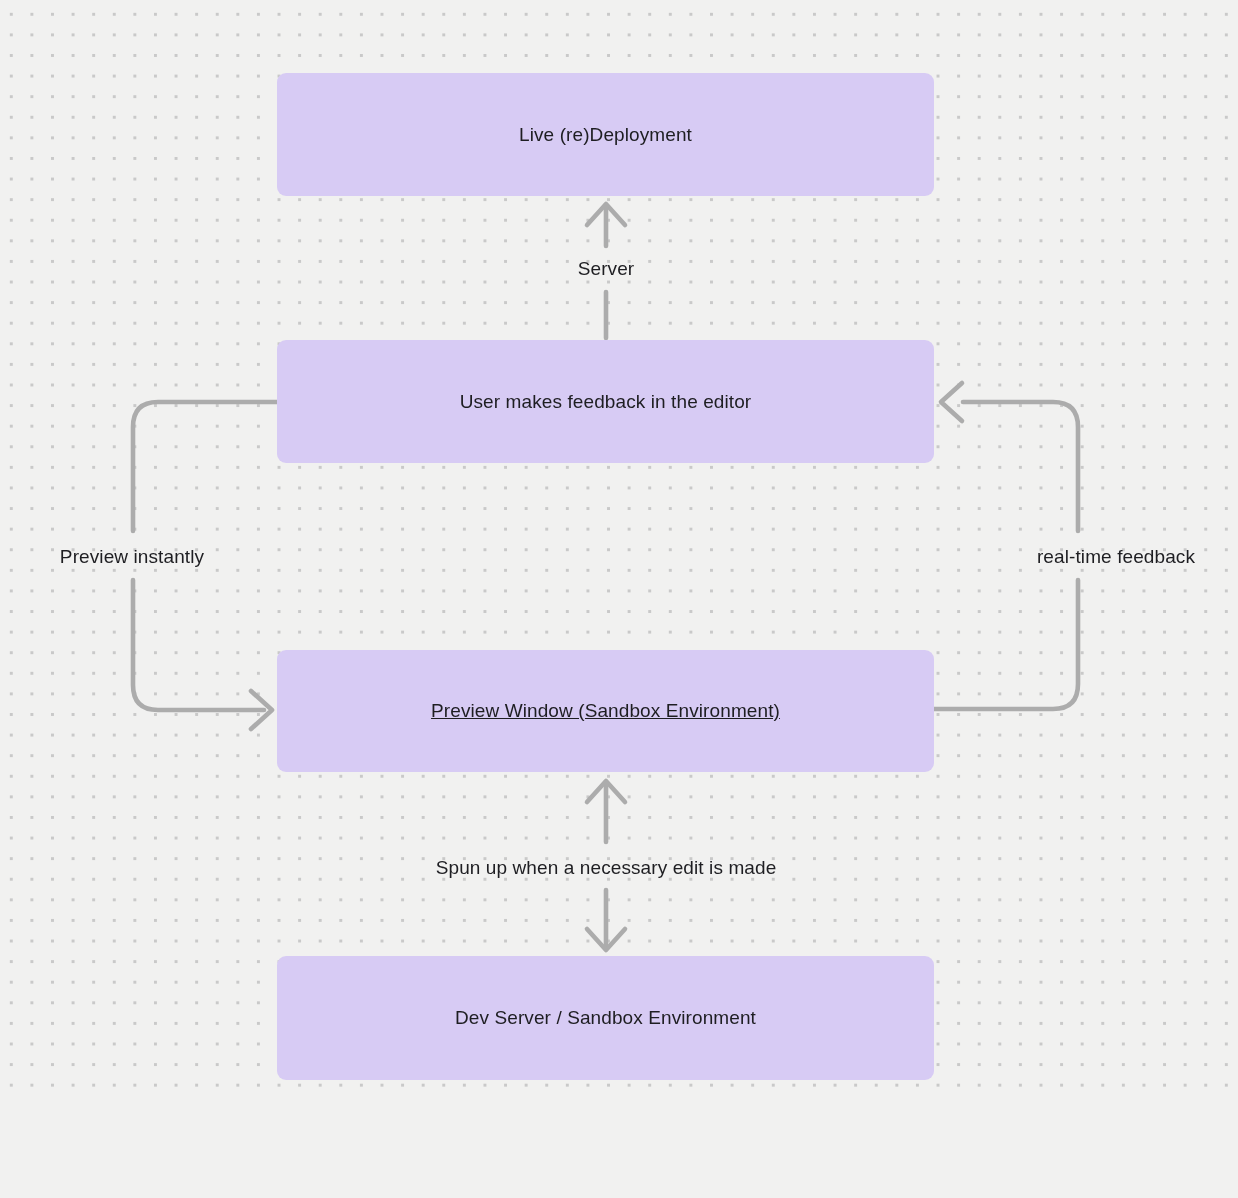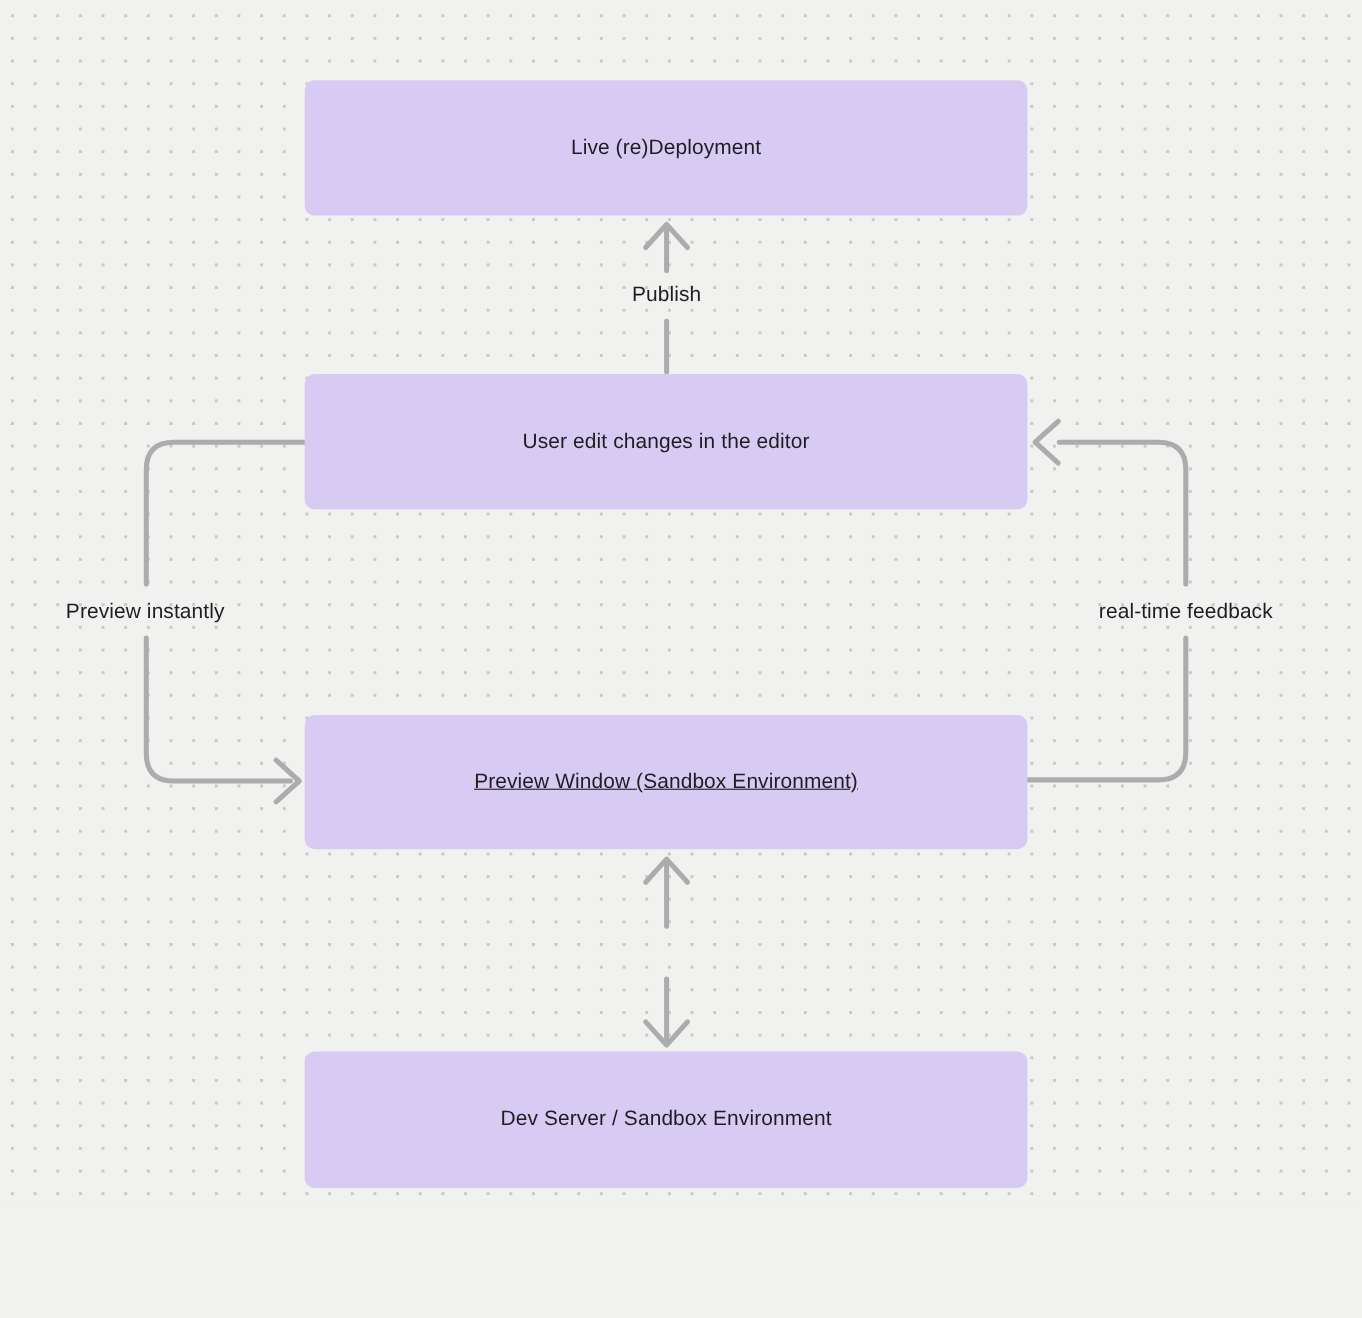--- a/index.html
+++ b/index.html
@@ -60,21 +60,21 @@
     position:absolute;
     transform:translate(-50%,-50%);
     color:var(--text);
     font-size:19px;
     font-weight:500;
     letter-spacing:.1px;
     white-space:nowrap;
   }
   .lbl-publish{left:606px;top:269px;}
   .lbl-updates{left:132px;top:557px;}
-  .lbl-feedback{left:1078px;top:557px;}
+  .lbl-feedback{left:1116px;top:557px;}
   .lbl-spunup{left:606px;top:868px;}
 </style>
 </head>
 <body>
 
 <div class="stage">
 
   <svg class="edges" viewBox="0 0 1238 1198" xmlns="http://www.w3.org/2000/svg">
 
     <g>
@@ -101,28 +101,29 @@
       <path d="M606,890 V946"></path>
       <polyline points="587,929 606,950 625,929"></polyline>
     </g>
   </svg>
 
   <div class="node n1">
     <span>Live (re)Deployment</span>
   </div>
 
   <div class="node n2">
-    <span>User edit changes in the editor</span>
+    <span>User makes feedback in the editor</span>
   </div>
 
   <div class="node n3">
     <span>Preview Window (Sandbox Environment)</span>
   </div>
 
   <div class="node n4">
     <span>Dev Server / Sandbox Environment</span>
   </div>
 
-  <div class="edge-label lbl-publish">Publish</div>
+  <div class="edge-label lbl-publish">Server</div>
   <div class="edge-label lbl-updates">Preview instantly</div>
   <div class="edge-label lbl-feedback">real-time feedback</div>
+  <div class="edge-label lbl-spunup">Spun up when a necessary edit is made</div>
 
 </div>
 
 </body></html>

